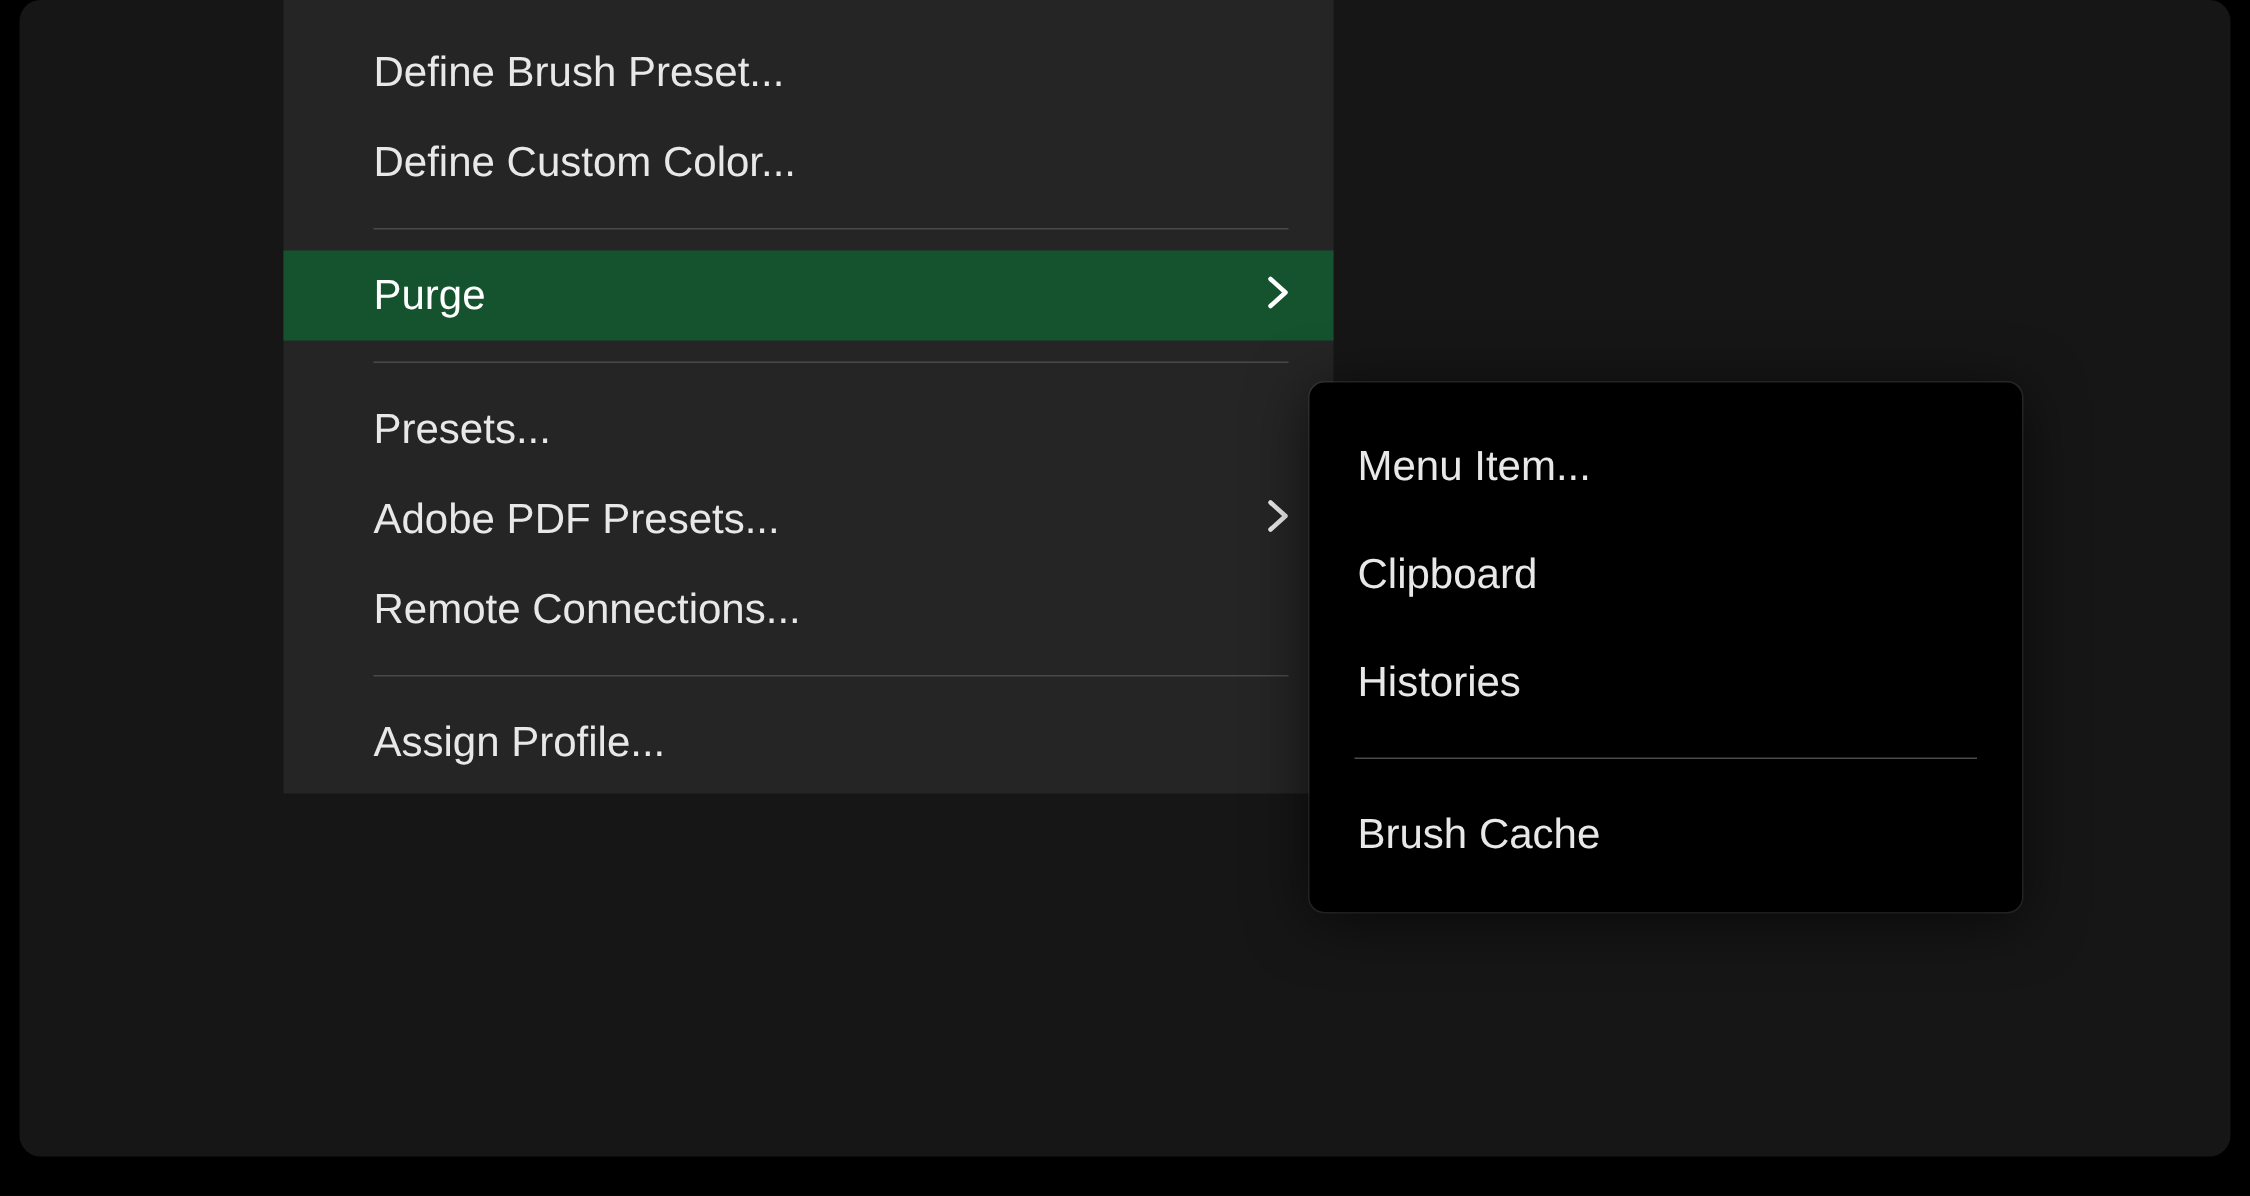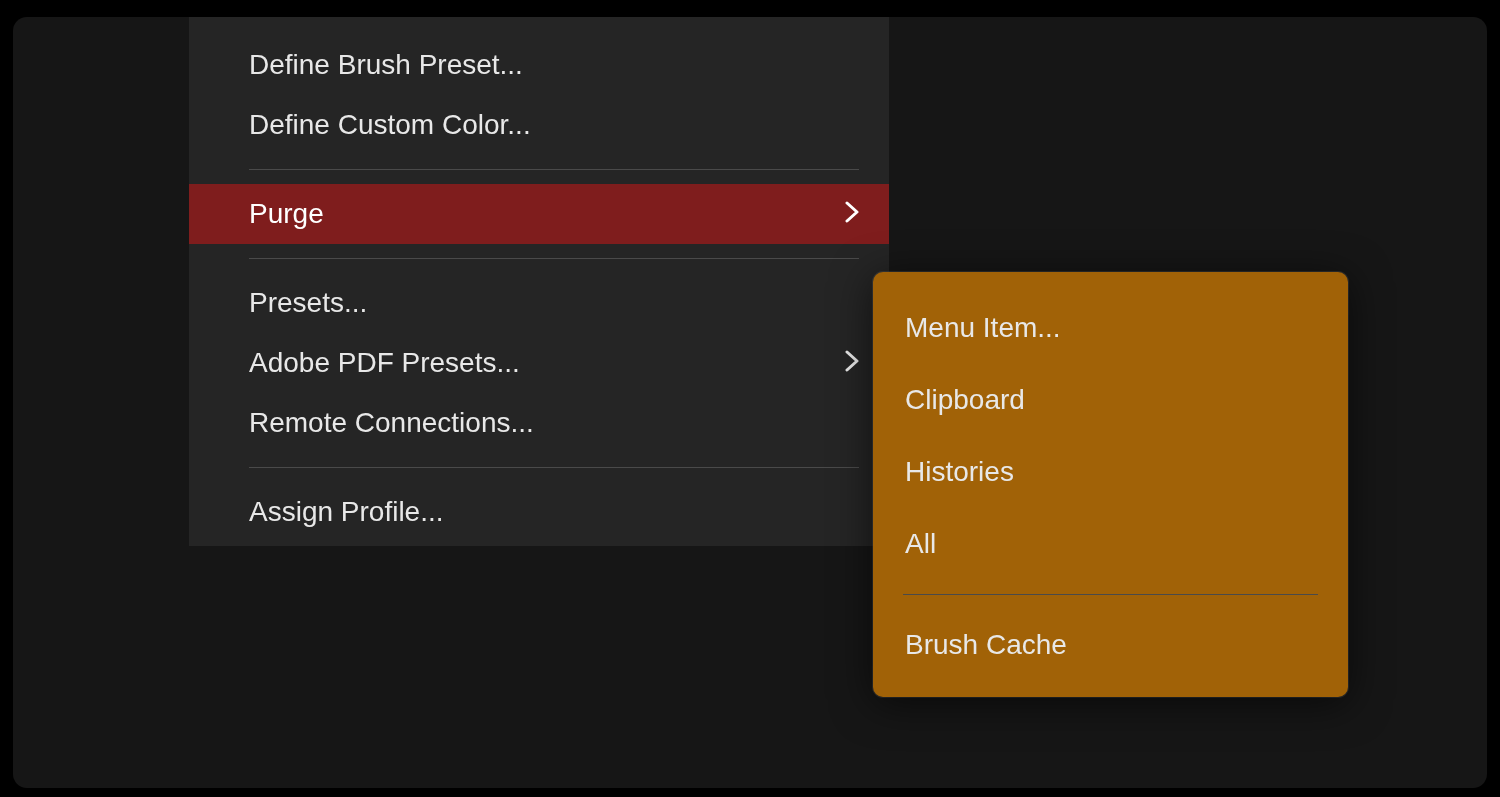--- a/index.html
+++ b/index.html
@@ -1,48 +1,48 @@
 <!DOCTYPE html>
 <html><head>
   <meta charset="utf-8">
   <style>
     * { margin:0; padding:0; box-sizing:border-box; }
     html,body { width:1500px; height:797px; background:#000; font-family:-apple-system,BlinkMacSystemFont,"Segoe UI",Helvetica,Arial,sans-serif; }
-    .stage { position:absolute; left:13px; top:17px; width:1474px; height:771px; background:#161616; border-radius:14px; }
+    .stage { position:absolute; left:13px; top:0; width:1474px; height:771px; background:#161616; border-radius:14px; }
     .menu-main {
       position:absolute;
       left:176px; top:0;
       width:700px;
       background:#252525;
       padding-top:18px;
       padding-bottom:4px;
     }
     .menu-item {
       display:flex;
       align-items:center;
       justify-content:space-between;
       height:60px;
       padding:0 30px 0 60px;
       font-size:28px;
       color:#e8e8e8;
       cursor:default;
     }
     .menu-item .chev { font-size:26px; color:#e8e8e8; }
     .menu-item .short { color:#8c8c8c; font-size:28px; letter-spacing:3px; }
-    .highlight { background:#7f1d1d; color:#fff; }
+    .highlight { background:#14532d; color:#fff; }
     .highlight .chev { color:#fff; }
     .sep {
       height:1px; background:#4a4a4a;
       margin:14px 30px 14px 60px;
     }
     .submenu {
       position:absolute;
       left:860px; top:255px;
       width:475px;
-      background:#a16207;
+      background:#000000;
       border-radius:10px;
       padding:20px 0 16px;
       box-shadow:0 6px 40px rgba(0,0,0,.6), 0 0 0 1px rgba(120,120,120,.25);
     }
     .sub-item {
       height:72px;
       display:flex; align-items:center;
       padding-left:32px;
       font-size:28px;
       color:#e8e8e8;
@@ -105,22 +105,19 @@
   <div class="submenu">
     <div class="sub-item">
       <span>Menu Item...</span>
     </div>
     <div class="sub-item">
       <span>Clipboard</span>
     </div>
     <div class="sub-item">
       <span>Histories</span>
     </div>
-    <div class="sub-item">
-      <span>All</span>
-    </div>
     <div class="sub-sep"></div>
     <div class="sub-item">
       <span>Brush Cache</span>
     </div>
   </div>
 
 </div>
 
 </body></html>

